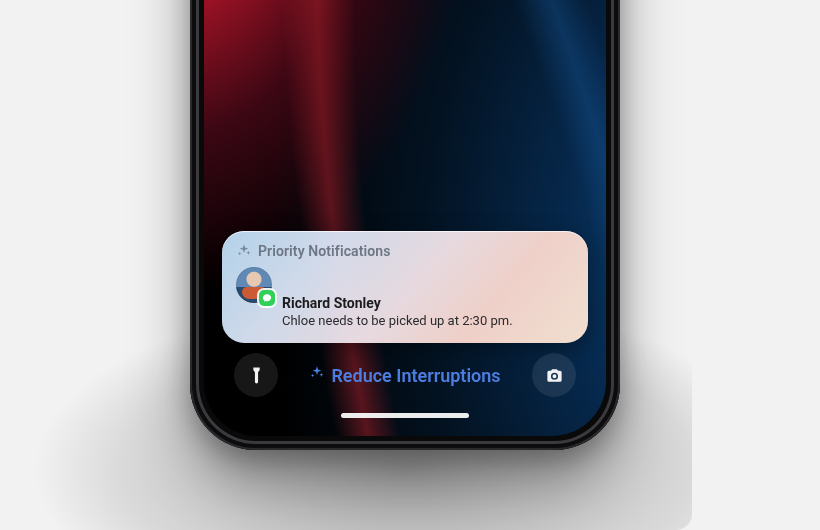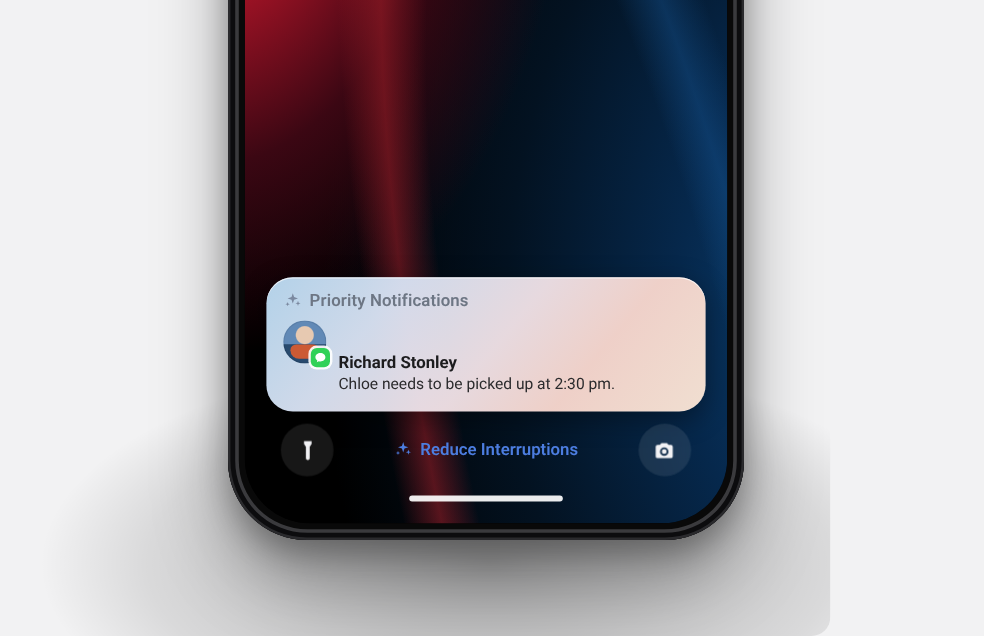--- a/index.html
+++ b/index.html
@@ -116,21 +116,21 @@
   }
   .circle-btn{
     width:44px;height:44px;border-radius:50%;
     background:rgba(255,255,255,.09);
     display:flex;align-items:center;justify-content:center;
     backdrop-filter:blur(2px);
   }
   .circle-btn svg{width:19px;height:19px;color:#f2f2f5;}
   .focus-pill{
     flex:none;display:flex;gap:6px;
-    color:#4c7de0;font-size:14px;font-weight:600;
+    color:#4c7de0;font-size:18px;font-weight:600;
   }
   .focus-pill .spark{color:#4c7de0;}
 
   .home-indicator{
     width:128px;height:5px;border-radius:3px;background:#fff;opacity:.92;margin-top:6px;
   }
 </style>
 </head>
 <body>
 

